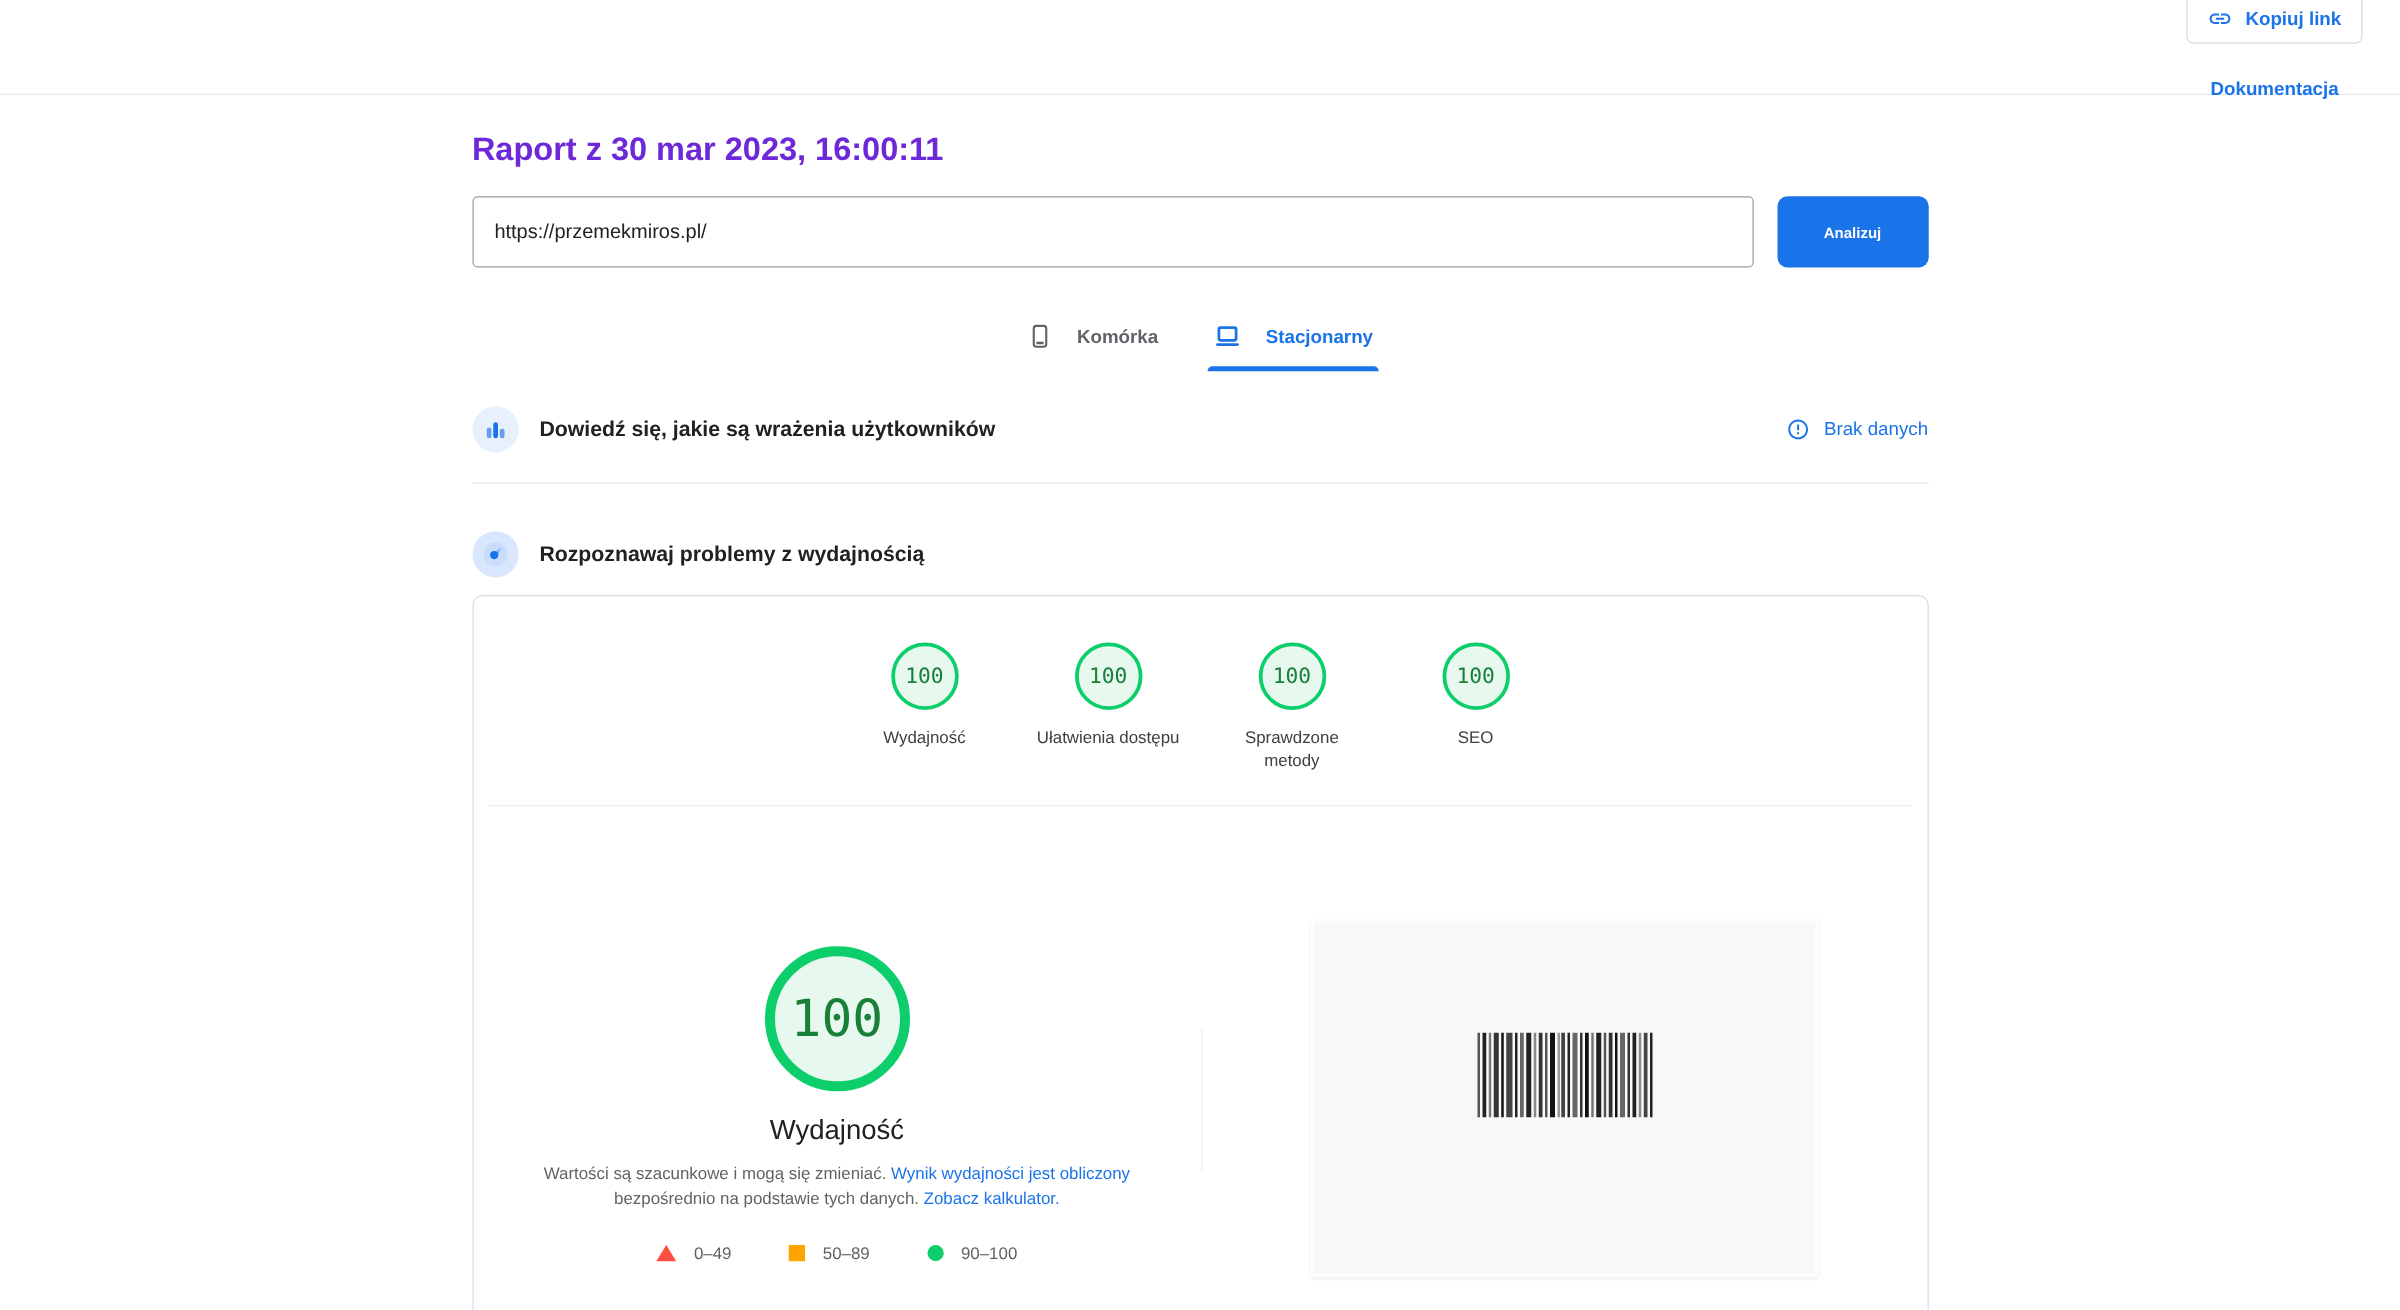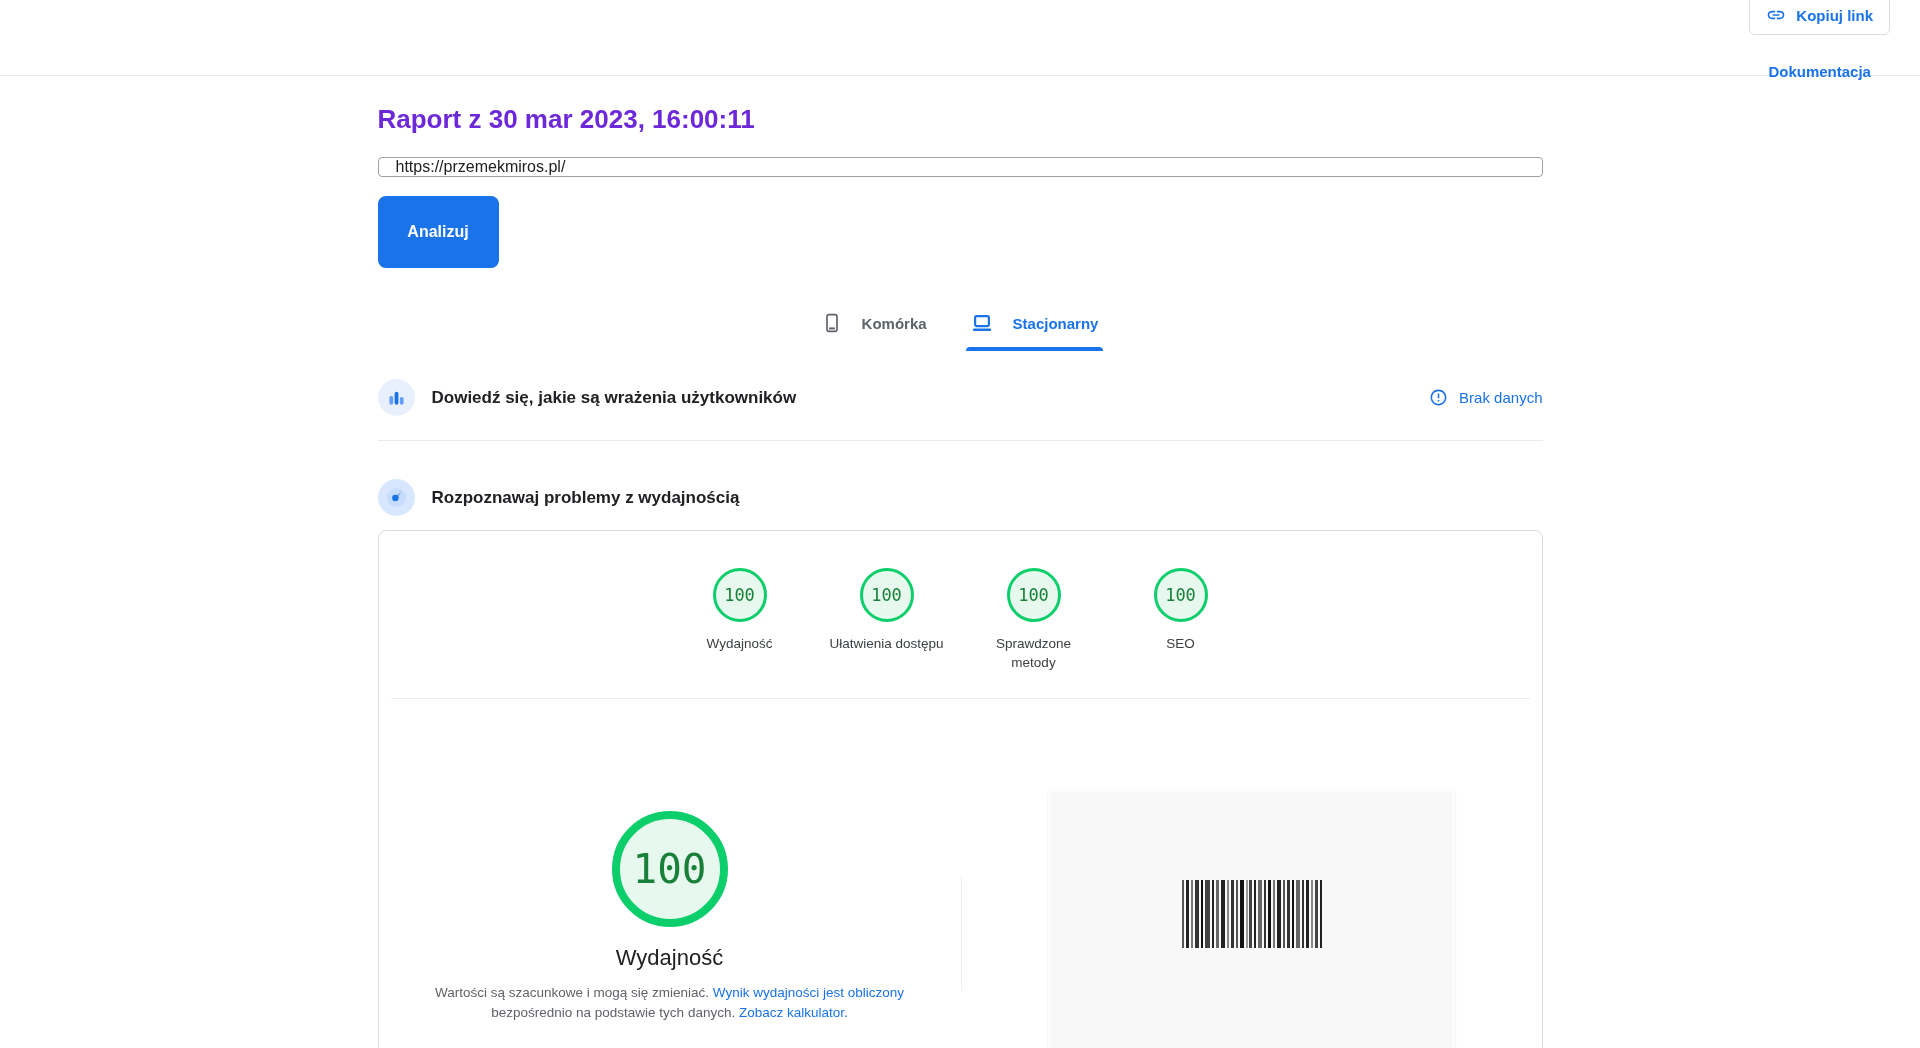--- a/index.html
+++ b/index.html
@@ -13,25 +13,25 @@
   .app-title { font-size: 23px; color: #45484d; letter-spacing: .2px; }
   .header-right { margin-left: auto; display: flex; align-items: center; gap: 28px; flex-direction: column; }
   .copy-btn { display: flex; align-items: center; gap: 10px; background: #fff; border: 1px solid #dadce0;
               border-radius: 6px; padding: 9px 16px; color: #1a73e8; font-size: 15px; font-weight: bold; cursor: pointer; }
   .doc-link { color: #1a73e8; font-size: 15px; font-weight: bold; }
 
   
   .main { width: 1165px; margin: 0 auto; }
   .report-title { margin-top: 28px; font-size: 26px; font-weight: 700; color: #6d28d9; }
 
-  .url-row { display: flex; gap: 19px; margin-top: 22px; flex-direction: column; }
+  .url-row { display: flex; gap: 19px; margin-top: 22px; }
   .url-input { flex: 1; height: 57px; border: 1px solid #9aa0a6; border-radius: 4px; padding: 0 17px;
                font-size: 16px; color: #202124; font-family: inherit; outline: none; }
-  .analyze-btn { width: 121px; height: 72px; background: #1a73e8; border: none; border-radius: 8px;
-                 color: #fff; font-size: 16px; font-weight: bold; font-family: inherit; cursor: pointer; }
+  .analyze-btn { width: 121px; height: 57px; background: #1a73e8; border: none; border-radius: 8px;
+                 color: #fff; font-size: 12px; font-weight: bold; font-family: inherit; cursor: pointer; }
 
   
   .tabs { display: flex; justify-content: center; gap: 34px; margin-top: 36px; }
   .tab { position: relative; display: flex; align-items: center; gap: 20px; padding: 8px 5px 17px;
          font-size: 15px; font-weight: bold; color: #5f6368; cursor: pointer; }
   .tab.selected { color: #1a73e8; }
   .tab-underline { display: none; }
   .tab.selected .tab-underline { display: block; position: absolute; left: 0; right: 0; bottom: 0; height: 4px;
          background: #1a73e8; border-radius: 4px 4px 0 0; }
 

